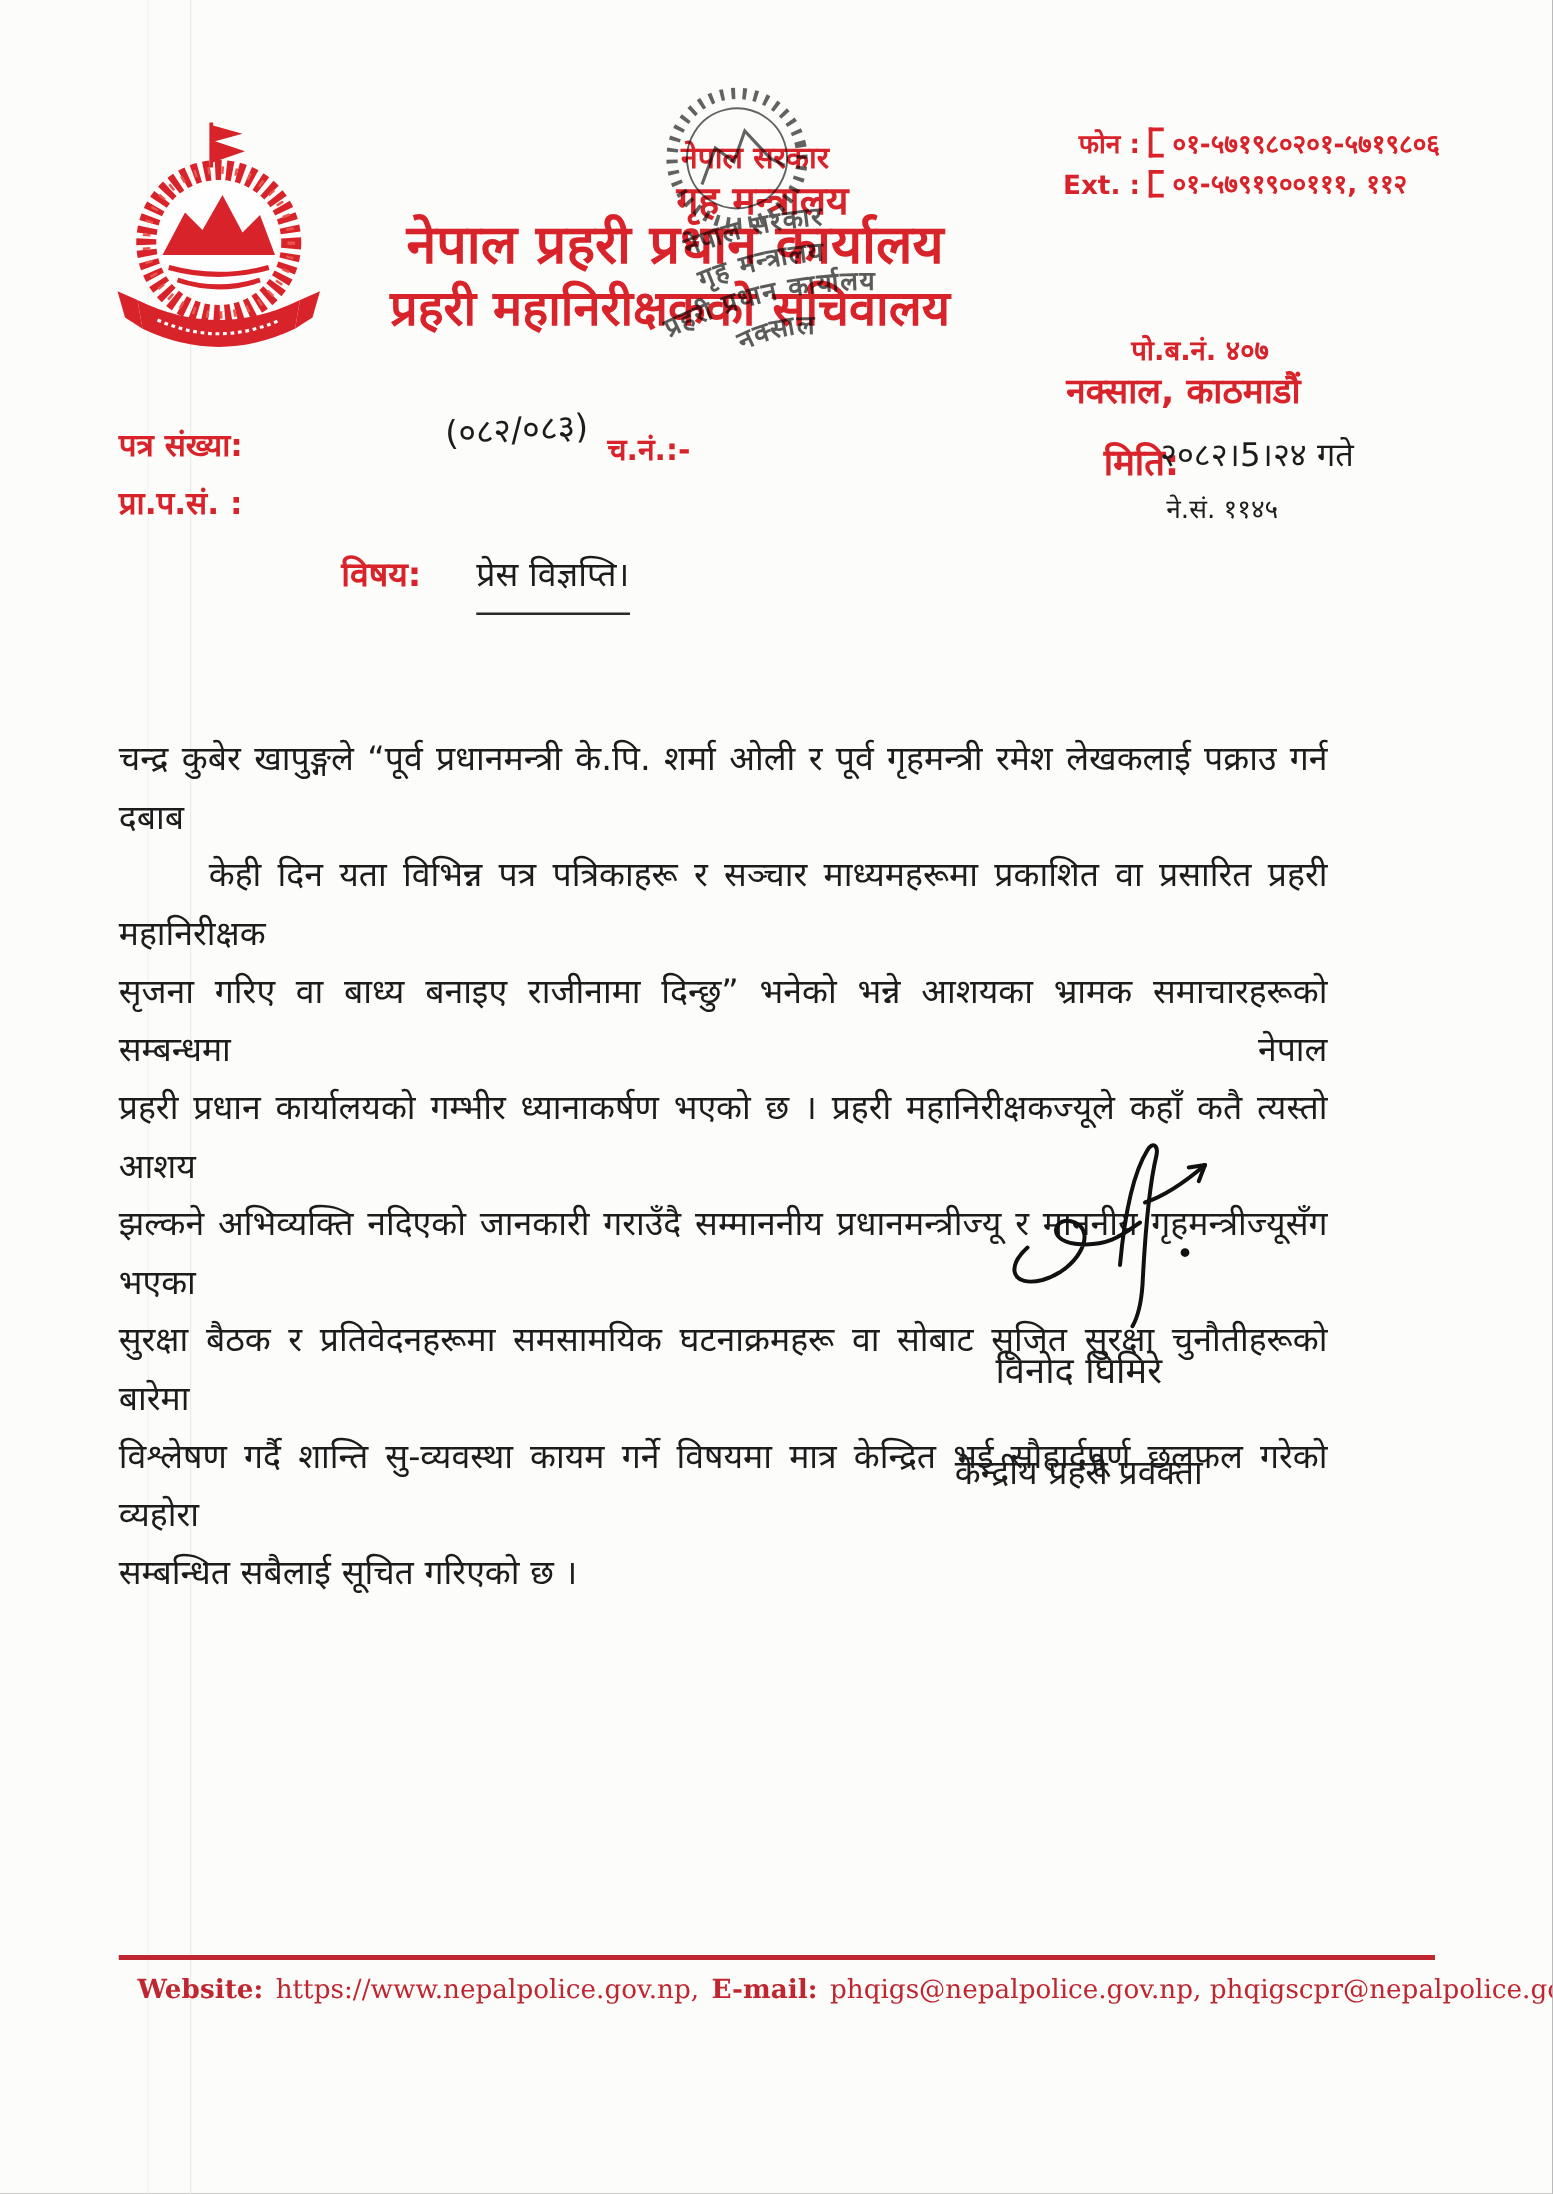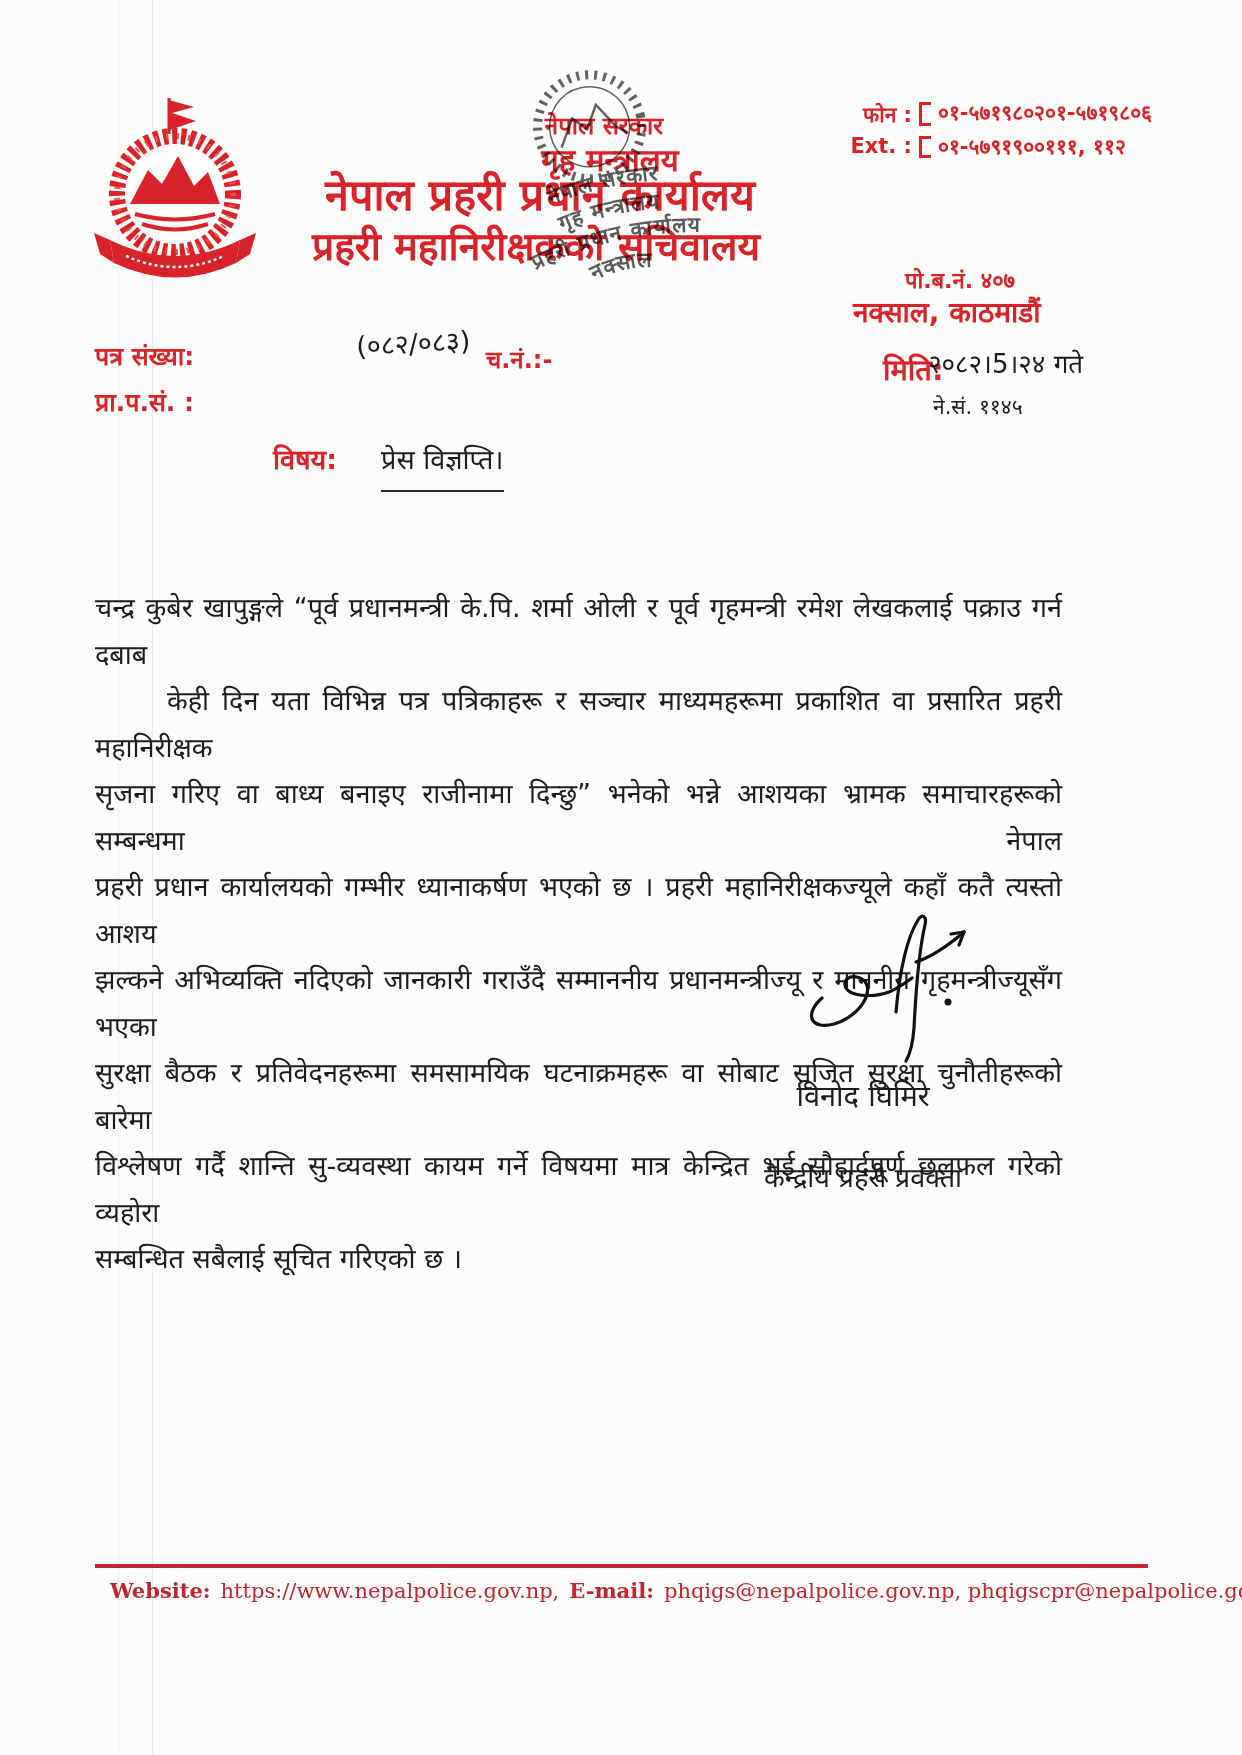--- a/index.html
+++ b/index.html
@@ -26,21 +26,21 @@
   
   .emblem-svg{left:90px;top:92px;z-index:1;}
   .stamp-svg{left:428px;top:52px;z-index:3;mix-blend-mode:multiply;opacity:.92;}
   .hdr-gov{left:604px;top:108px;transform:translateX(-50%);font-size:24px;font-weight:bold;color:var(--red);z-index:2;white-space:nowrap;}
   .hdr-min{left:610px;top:138px;transform:translateX(-50%);font-size:31px;font-weight:bold;color:var(--red);z-index:2;white-space:nowrap;}
   .hdr-office{left:540px;top:164px;transform:translateX(-50%);font-size:43px;font-weight:bold;color:var(--red);z-index:2;white-space:nowrap;}
   .hdr-secr{left:536px;top:218px;transform:translateX(-50%);font-size:39px;font-weight:bold;color:var(--red);z-index:2;white-space:nowrap;}
 
   
   .phone-block{left:842px;top:100px;z-index:2;}
-  .phone-row{display:flex;align-items:flex-start;margin-bottom:6px;}
+  .phone-row{display:flex;align-items:flex-end;margin-bottom:6px;}
   .p-label{width:70px;text-align:right;font-size:21px;font-weight:bold;color:var(--red);margin-right:4px;white-space:nowrap;}
   .bracket{width:9px;align-self:stretch;border-left:3px solid var(--red);border-top:3px solid var(--red);border-bottom:3px solid var(--red);margin:2px 7px 2px 3px;}
   .num-stack{display:flex;flex-direction:row;}
   .num-stack span{font-size:21px;font-weight:bold;color:var(--red);line-height:26px;white-space:nowrap;}
 
   .pobox{left:905px;top:264px;font-size:22px;font-weight:bold;color:var(--red);white-space:nowrap;}
   .address{left:853px;top:292px;font-size:28px;font-weight:bold;color:var(--red);white-space:nowrap;}
 
   
   .letter-no{left:95px;top:338px;font-size:25px;font-weight:bold;color:var(--red);white-space:nowrap;}

